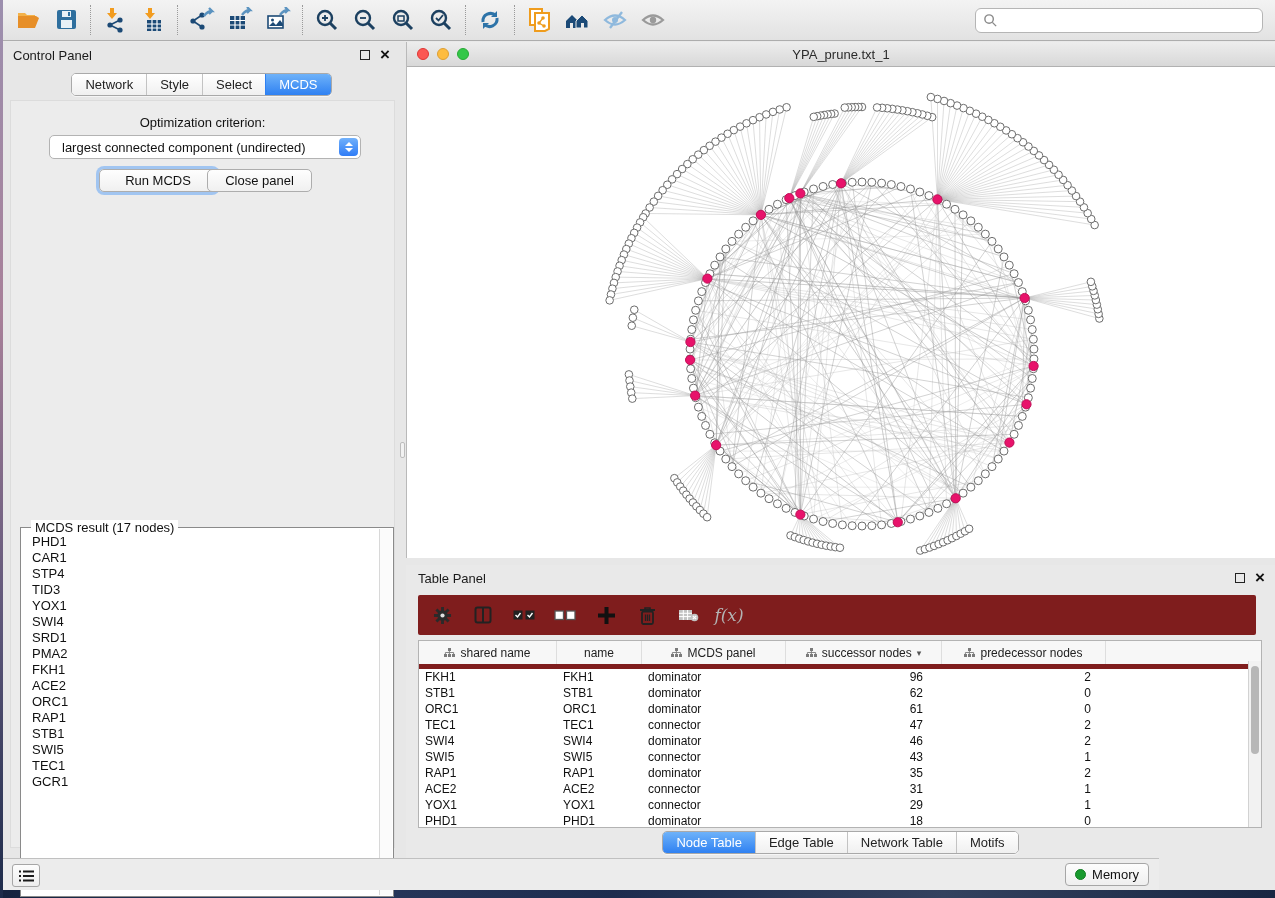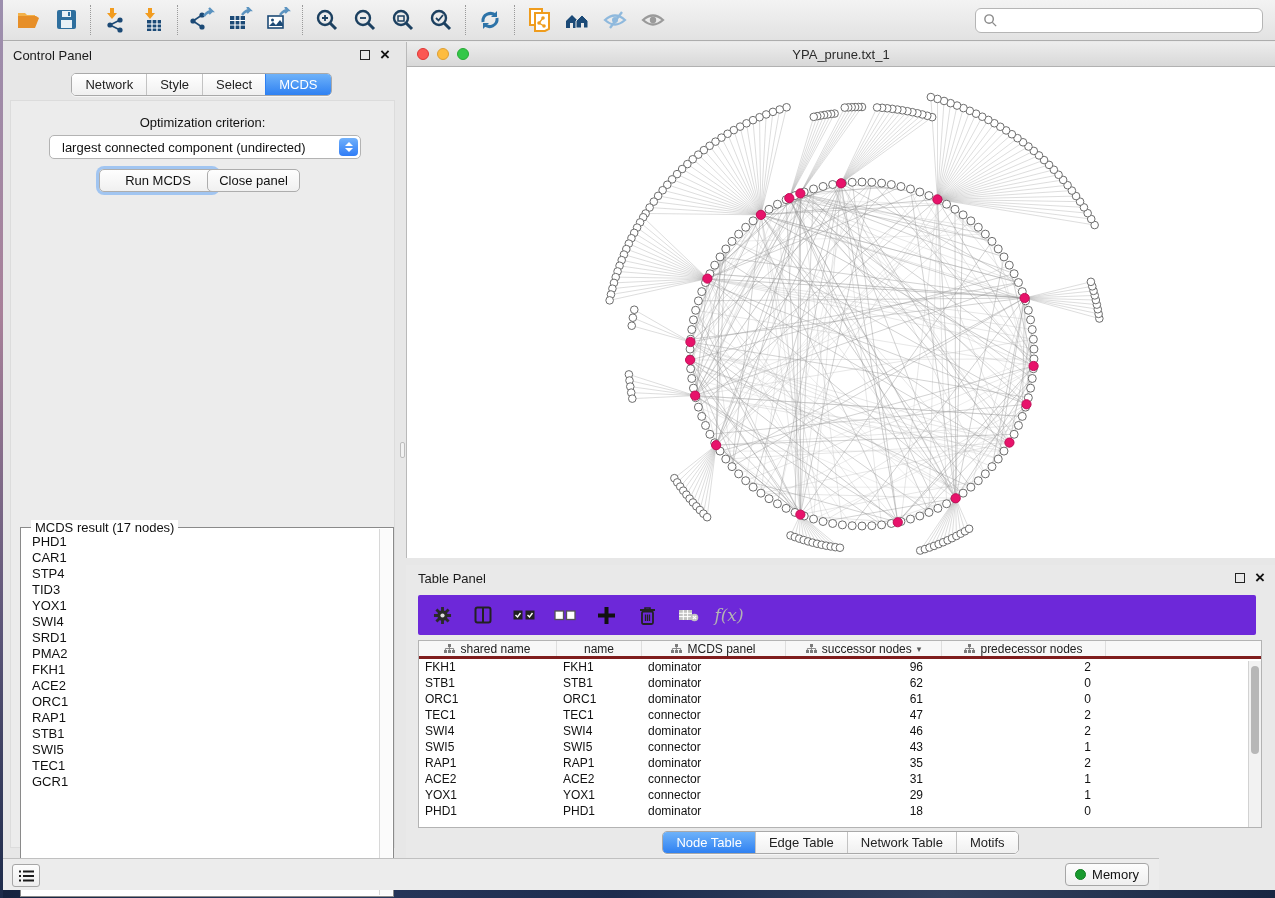--- a/index.html
+++ b/index.html
@@ -30,21 +30,21 @@
   .seg .tab:first-child { border-left:none; }
   .seg .tab.active { background:linear-gradient(#6eb2f9,#2f81f2); color:#fff; border-left-color:#2f81f2; }
   #cp-content { position:absolute; left:7px; right:5px; top:58px; bottom:10px; background:#ececec; border:1px solid #dcdcdc; }
   #opt-label { position:absolute; left:0; right:0; top:14px; text-align:center; font-size:13px; color:#111; }
   #opt-select { position:absolute; left:38px; top:34px; width:312px; height:24px; background:#fff; border:1px solid #b3b3b3; border-radius:5px; font-size:13px; color:#111; display:flex; align-items:center; padding-left:12px; }
   #opt-stepper { position:absolute; right:2px; top:2px; bottom:2px; width:19px; border-radius:4px; background:linear-gradient(#71b1fb,#2f7cf6); display:flex; flex-direction:column; align-items:center; justify-content:center; gap:2px; }
   .tri-up { width:0;height:0;border-left:4px solid transparent;border-right:4px solid transparent;border-bottom:4px solid #fff; }
   .tri-dn { width:0;height:0;border-left:4px solid transparent;border-right:4px solid transparent;border-top:4px solid #fff; }
   .pbtn { position:absolute; height:23px; background:linear-gradient(#fefefe,#f0f0f0); border:1px solid #adadad; border-radius:5px; font-size:13px; color:#111; display:flex; align-items:center; justify-content:center; }
   #run-btn { left:88px; top:68px; width:118px; box-shadow:0 0 0 3px rgba(100,165,245,.55); }
-  #close-btn { left:196px; top:68px; width:93px; }
+  #close-btn { left:196px; top:68px; width:105px; }
 
   #mcds-box { position:absolute; left:9px; width:374px; top:426px; height:370px; border:1px solid #8a8a8a; background:#fff; }
   #mcds-title { position:absolute; top:-8px; left:10px; background:#fff; padding:0 4px; font-size:13px; color:#111; }
   #mcds-list { position:absolute; left:2px; top:6px; bottom:2px; right:15px; overflow:hidden; }
   .mcds-item { font-size:13px; line-height:16px; color:#111; padding-left:9px; }
   #mcds-scroll { position:absolute; right:1px; top:1px; bottom:1px; width:13px; background:#fbfbfb; border-left:1px solid #d8d8d8; }
 
   
   #split-v { left:400px; top:42px; width:6px; height:816px; background:#e7e7e7; }
   #split-v .grip { position:absolute; left:0px; top:400px; width:5px; height:16px; border:1px solid #bdbdbd; background:#f2f2f2; border-radius:2px; }
@@ -55,25 +55,25 @@
   #net-titlebar { height:25px; background:linear-gradient(#ededed,#d8d8d8); border-bottom:1px solid #b1b1b1; position:relative; display:flex; align-items:center; justify-content:center; }
   .light { position:absolute; top:6px; width:12px; height:12px; border-radius:50%; }
   #light-red { left:10px; background:#fc5753; border:1px solid #df3734; }
   #light-yellow { left:30px; background:#fdbc40; border:1px solid #de9f34; }
   #light-green { left:50px; background:#33c748; border:1px solid #27aa35; }
   #net-title { font-size:13px; color:#2b2b2b; }
   #net-canvas { width:869px; height:490px; display:block; }
 
   
   #table-panel { left:406px; top:565px; width:869px; height:293px; background:#e9e9e9; }
-  #tp-toolbar { position:absolute; left:12px; right:19px; top:30px; height:40px; background:#6d28d9; border-radius:2px; display:flex; align-items:center; padding-left:12px; gap:17px; }
+  #tp-toolbar { position:absolute; left:12px; right:19px; top:30px; height:40px; background:#7f1d1d; border-radius:2px; display:flex; align-items:center; padding-left:12px; gap:17px; }
   .tp-ico { display:flex; align-items:center; justify-content:center; width:24px; height:24px; }
   #fx-ico { font-family:"DejaVu Serif", serif; font-style:italic; font-size:17px; color:#b3b3b3; }
   #table { position:absolute; left:12px; right:13px; top:75px; height:188px; background:#fff; border:1px solid #b3b3b3; }
-  #thead { display:flex; height:18px; background:#f7f7f7; border-bottom:3px solid #7f1d1d; align-items:flex-end; }
+  #thead { display:flex; height:28px; background:#f7f7f7; border-bottom:5px solid #7f1d1d; align-items:flex-end; }
   .th { display:flex; align-items:center; justify-content:center; gap:5px; height:100%; border-right:1px solid #dedede; font-size:12px; color:#222; }
   .th svg { flex:0 0 auto; }
   .sort-chev { font-size:9px; color:#555; }
   .trow { display:flex; height:16px; align-items:center; font-size:12px; color:#111; }
   .td { height:100%; display:flex; align-items:center; overflow:hidden; white-space:nowrap; }
   .td.l { justify-content:flex-start; padding-left:6px; }
   .td.r { justify-content:flex-end; }
   #tbody { position:relative; }
   #tscroll { position:absolute; right:0; top:20px; bottom:0; width:13px; background:#f2f2f2; border-left:1px solid #d2d2d2; }
   #tthumb { position:absolute; left:2px; top:5px; width:8px; height:88px; background:#b7b7b7; border-radius:4px; }

